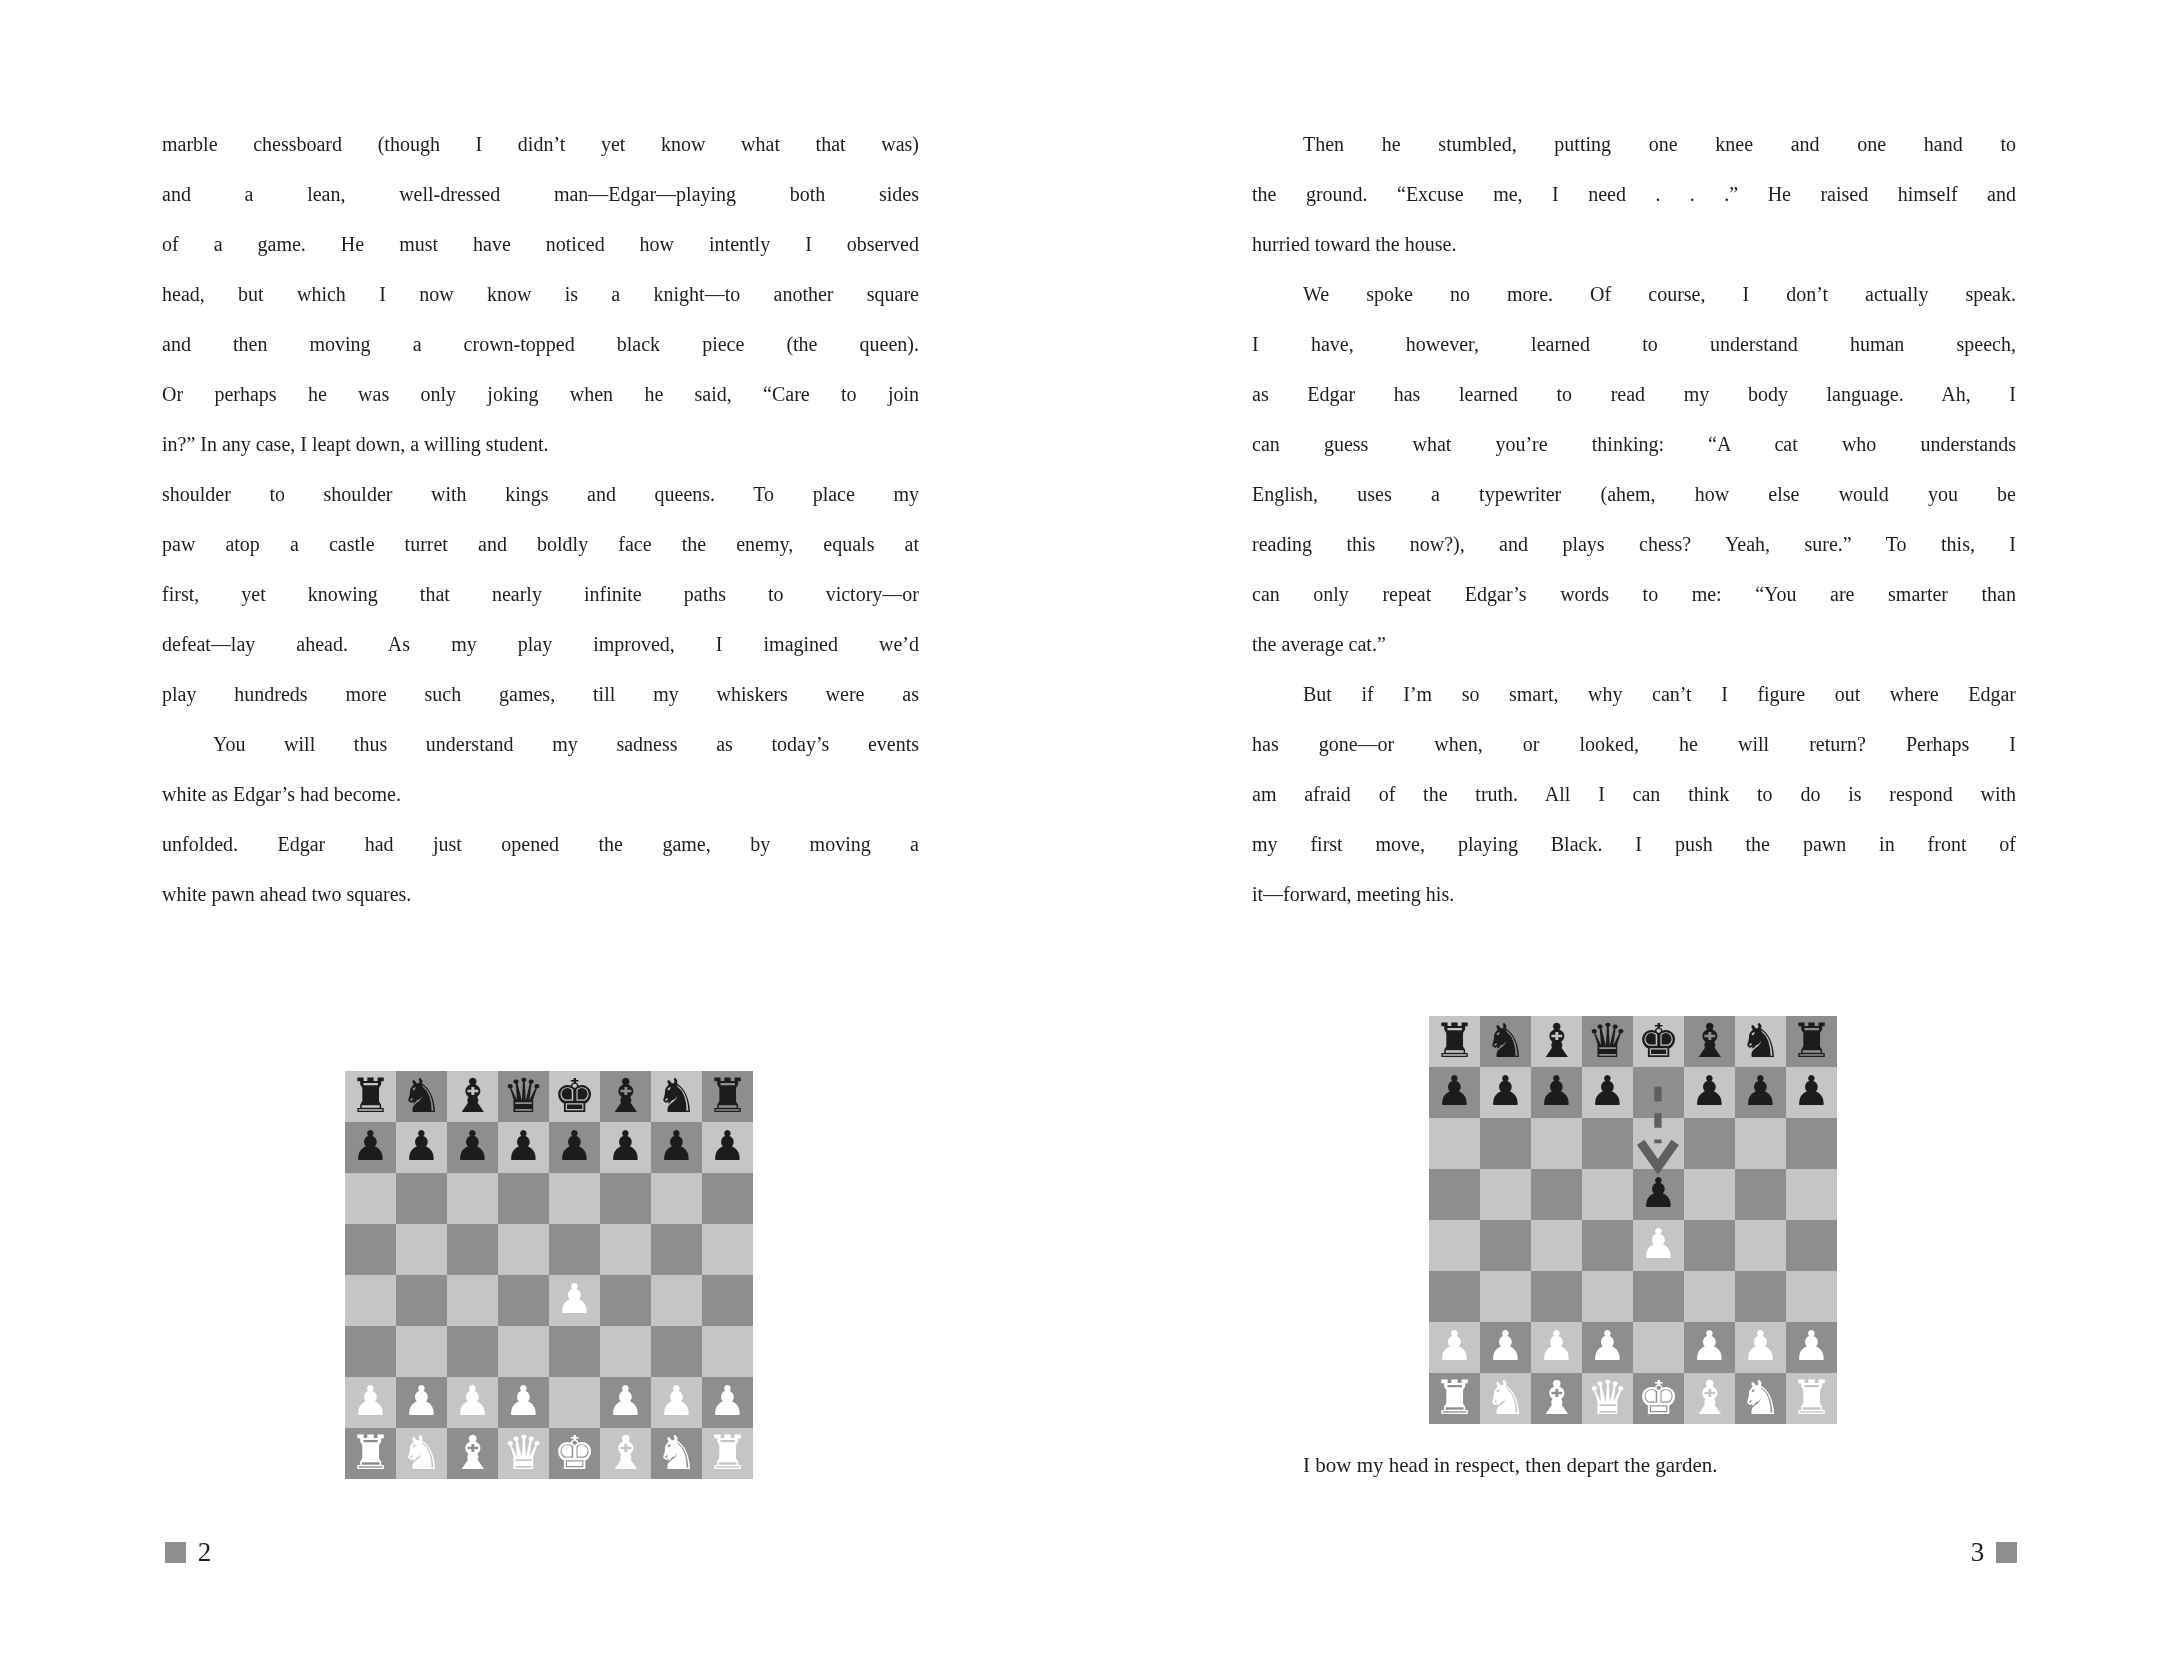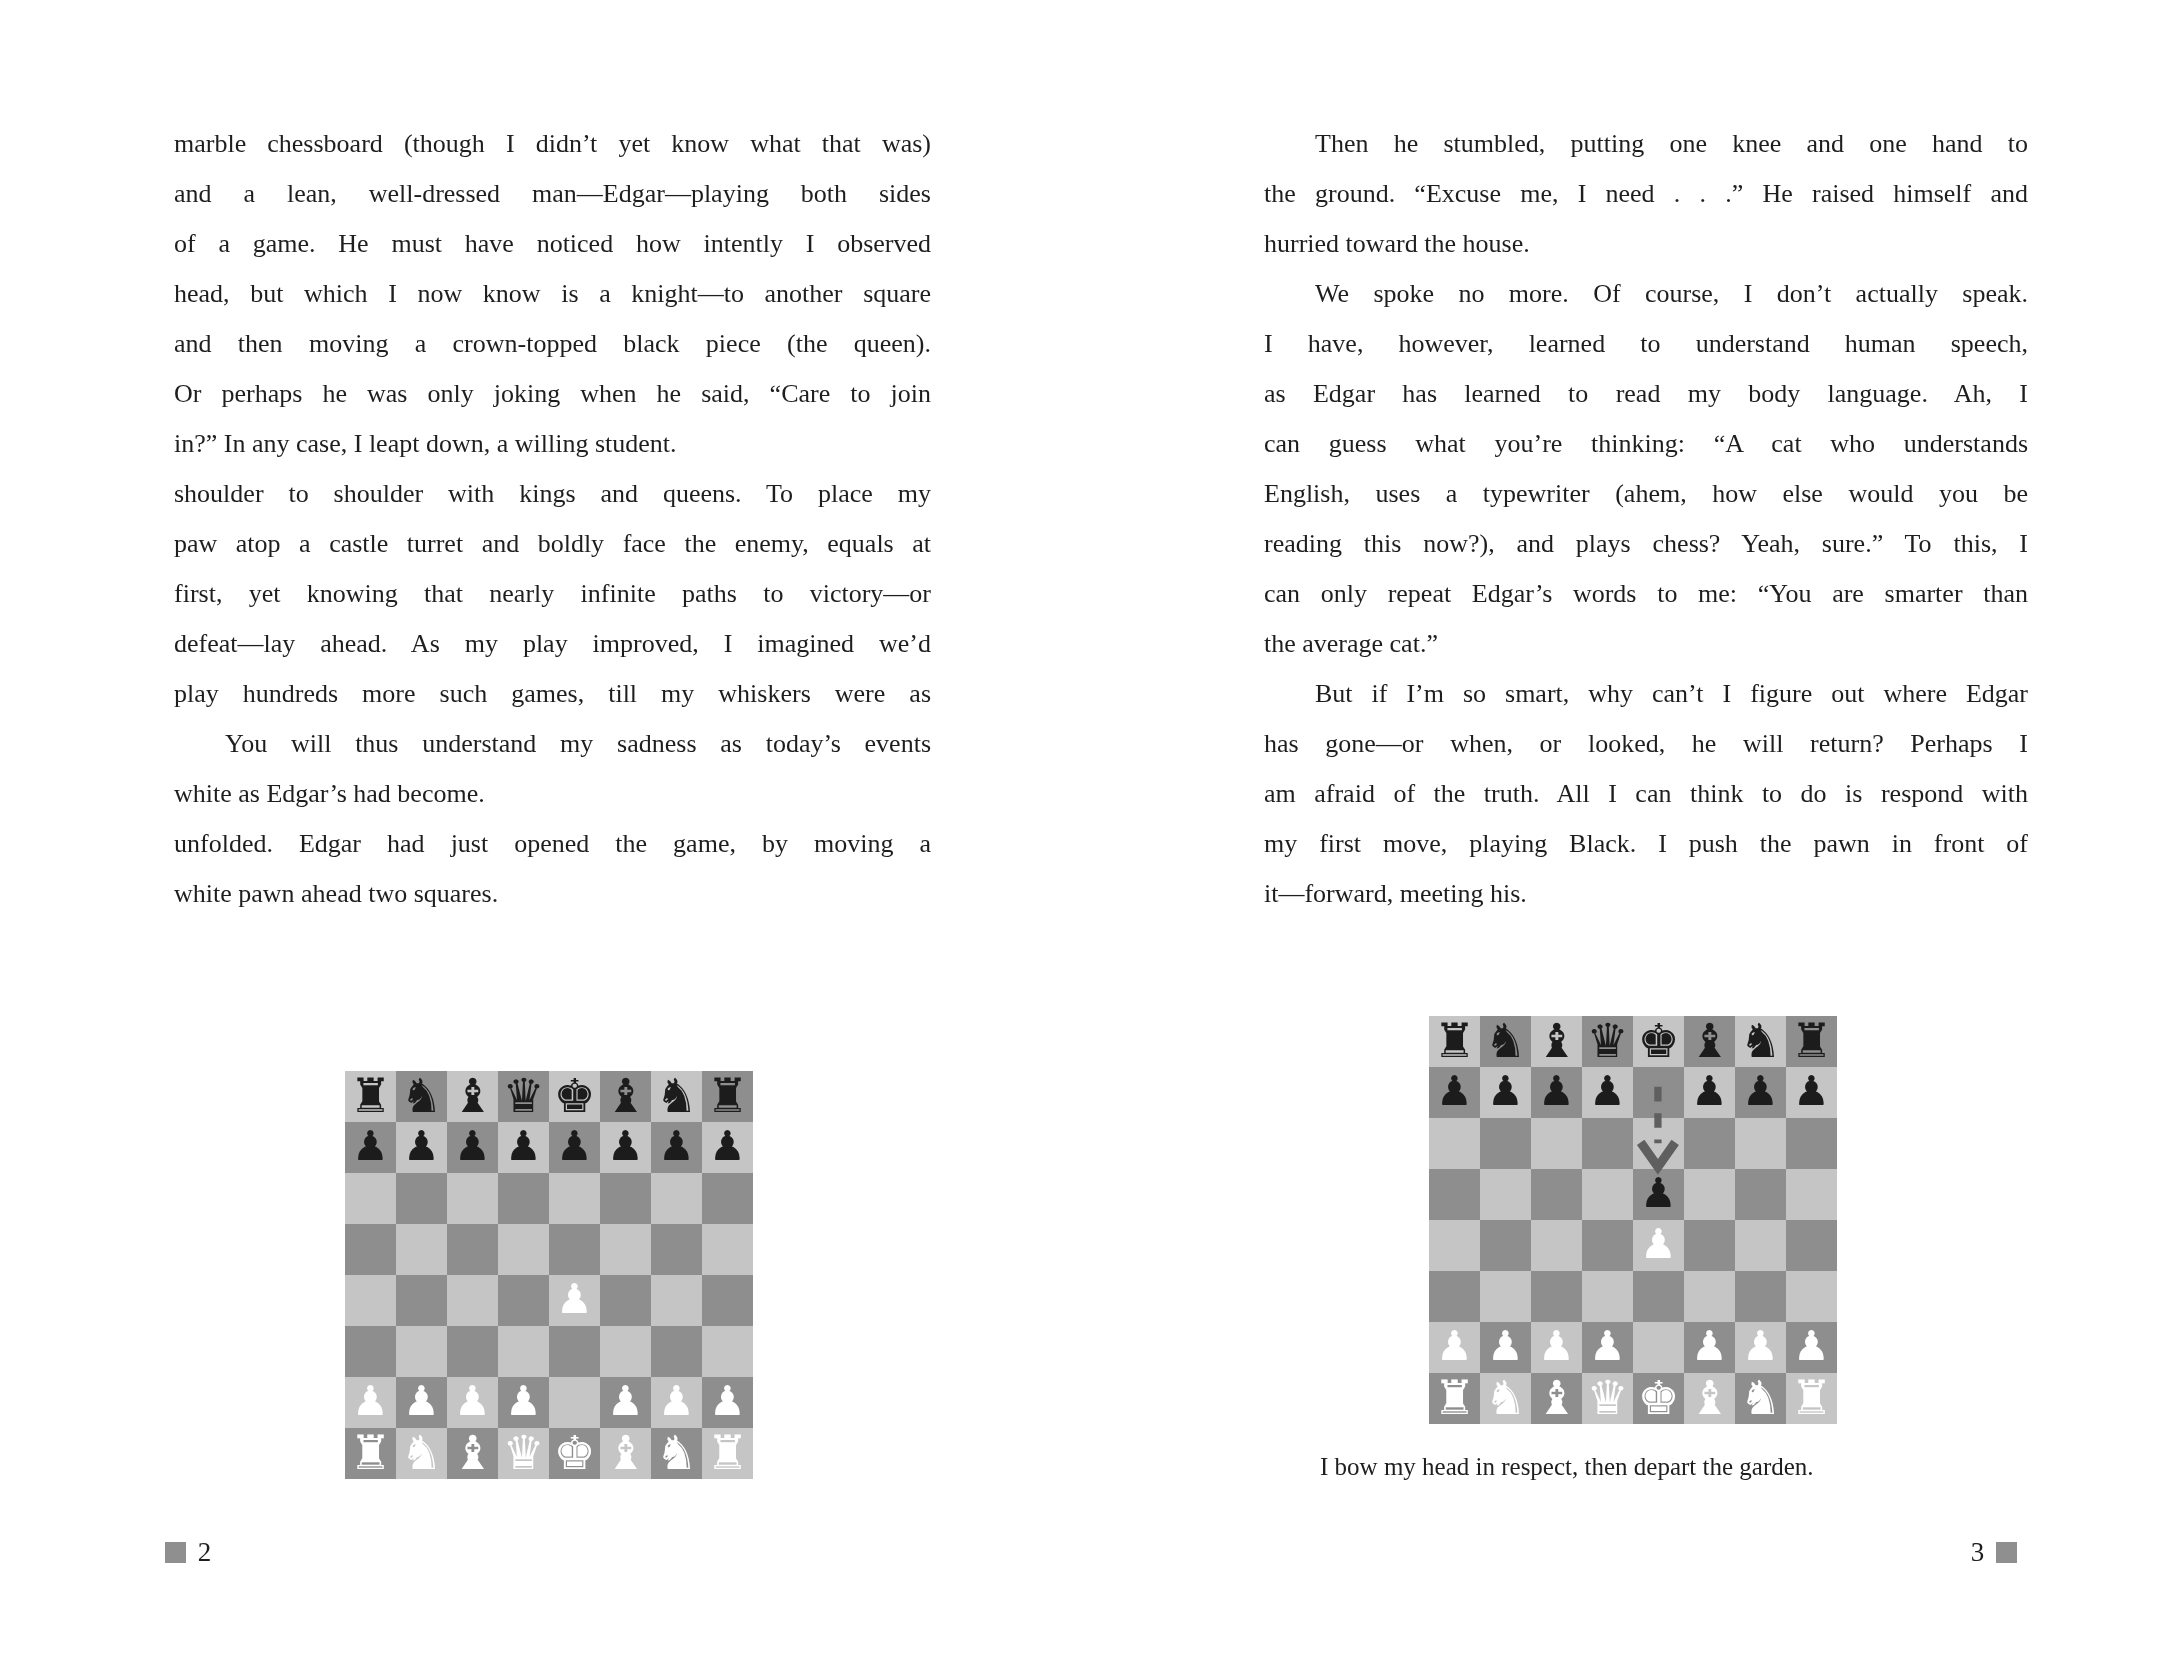--- a/index.html
+++ b/index.html
@@ -5,41 +5,41 @@
   :root{
     --light:#c5c5c5; --dark:#8e8e8e; --wp:#ffffff; --bp:#1c1c1c;
     --arrow:#5f5f5f; --fsq:#8f8f8f; --ink:#1e1e1e; --paper:#ffffff;
   }
   html,body{margin:0;padding:0;}
   body{
     width:2182px;height:1675px;position:relative;overflow:hidden;
     background:var(--paper);color:var(--ink);
     font-family:"Liberation Serif", serif;
   }
-  .text-block{position:absolute;font-size:26px;margin-left:12px;}
+  .text-block{position:absolute;font-size:20px;}
   .line{
     height:50px;line-height:50px;overflow:hidden;
     text-align:justify;white-space:normal;
   }
   .line.just::after{content:"";display:inline-block;width:100%;height:0;vertical-align:top;}
   .line.ind{text-indent:51px;}
   .board{
     position:absolute;display:grid;
     grid-template-columns:repeat(8,51px);grid-template-rows:repeat(8,51px);
     width:407px;height:407px;
   }
   .sq{width:51px;height:51px;display:flex;align-items:center;justify-content:center;}
   .sq.light{background:var(--light);}
   .sq.dark{background:var(--dark);}
   .pc{font-family:"DejaVu Sans", sans-serif;font-size:47px;line-height:1;transform:translateY(-0.9px);}
   .pc.pawn{font-size:41px;}
   .pc.white{color:var(--wp);}
   .pc.black{color:var(--bp);}
   .arrow-layer{position:absolute;width:407px;height:407px;pointer-events:none;}
-  .caption{position:absolute;font-size:25px;white-space:nowrap;margin-left:17px;}
+  .caption{position:absolute;font-size:21px;white-space:nowrap;}
   .footer{position:absolute;top:1537px;display:flex;align-items:center;gap:11.8px;font-size:27px;}
   .footer .sqr{width:21px;height:21px;background:var(--fsq);display:inline-block;}
 </style>
 </head>
 <body>
 
 <div>
 
   <section>
     <div id="text-0" class="text-block" style="left:162px;top:119px;width:757px;">

